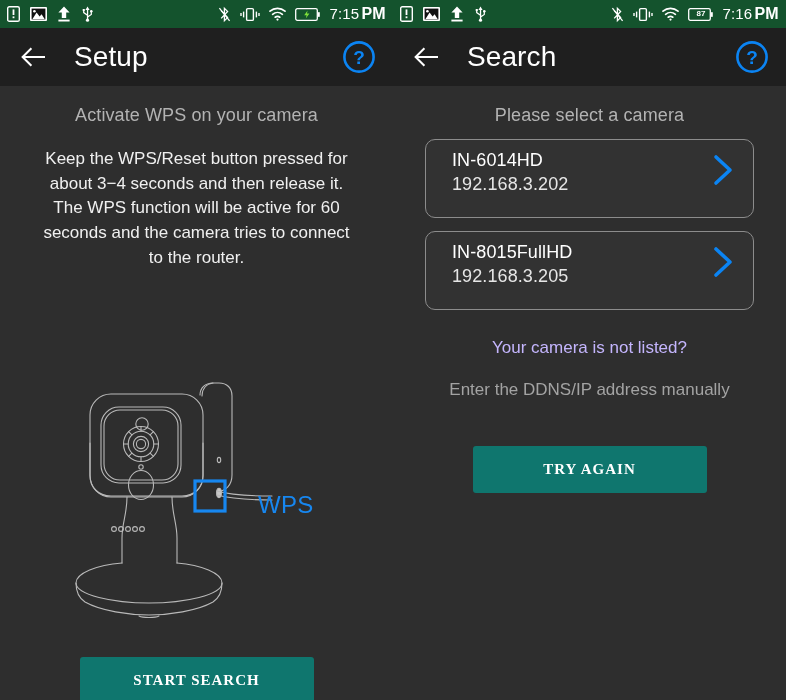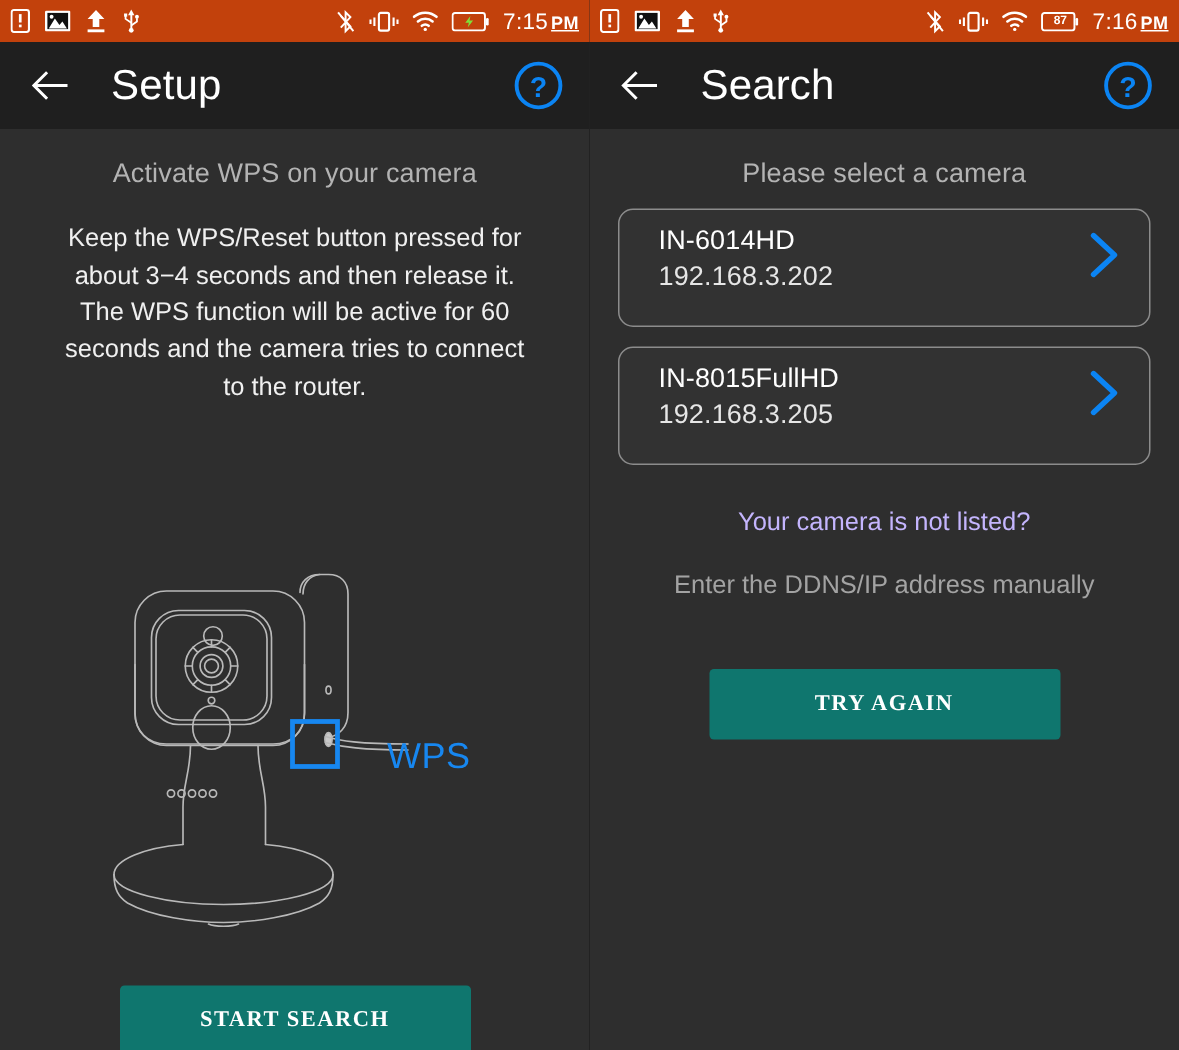--- a/index.html
+++ b/index.html
@@ -7,31 +7,31 @@
     width: 786px; height: 700px;
     background: #000;
     font-family: "Liberation Sans", sans-serif;
     overflow: hidden;
   }
   .screens { display: flex; width: 786px; height: 700px; }
   .screen { width: 393px; height: 700px; position: relative; background: #2e2e2e; }
 
   
   .statusbar {
-    height: 28px; background: #c2410c; display: flex; align-items: center;
+    height: 28px; background: #14532d; display: flex; align-items: center;
     padding: 0 7px; position: relative;
   }
   .sb-left { display: flex; align-items: center; gap: 10px; }
   .sb-right { display: flex; align-items: center; gap: 9px; margin-left: auto; }
   .sb-icon { display: block; }
   .sb-time {
     color: #fff; font-size: 15px; font-weight: 400; letter-spacing: .2px;
     display: flex; align-items: baseline; gap: 2px;
   }
-  .sb-ampm { font-size: 12px; font-weight: 700; letter-spacing: .3px; text-decoration: underline; }
+  .sb-ampm { font-size: 16px; font-weight: 700; letter-spacing: .3px; }
   .batt-num {
     color: #fff; font-size: 8px; font-weight: 700;
     position: absolute; left: 0; right: 0; top: 50%;
     transform: translateY(-50%); text-align: center; line-height: 1;
   }
   .batt-wrap { position: relative; width: 25px; height: 13px; }
 
   
   .appbar {
     height: 58px; background: #1f1f1f; display: flex; align-items: center;
@@ -66,21 +66,21 @@
     background: #0f766e; color: #fff; border: none; border-radius: 3px;
     font-family: Liberation Serif, serif;
     font-size: 15px; font-weight: 700; letter-spacing: 1px;
     width: 234px; height: 47px; cursor: pointer;
   }
   .btn-start { bottom: 15px; }
   .btn-try { top: 341px; }
 
   
   .cam-card {
-    margin: 13px 7px 0; height: 79px; border: 1px solid #8c8c8c; border-radius: 10px;
+    margin: 13px 20px 0; height: 79px; border: 1px solid #8c8c8c; border-radius: 10px;
     background: #323232; display: flex; align-items: center; padding: 0 18px 13px 26px;
     cursor: pointer;
   }
   .cam-card-texts { display: flex; flex-direction: column; gap: 3px; }
   .cam-name { color: #fff; font-size: 18px; letter-spacing: .1px; }
   .cam-ip { color: #e6e6e6; font-size: 18px; letter-spacing: .1px; }
   .chev { margin-left: auto; }
   .not-listed {
     color: #c4b5fd; font-size: 17px; text-align: center; margin-top: 28px;
   }

